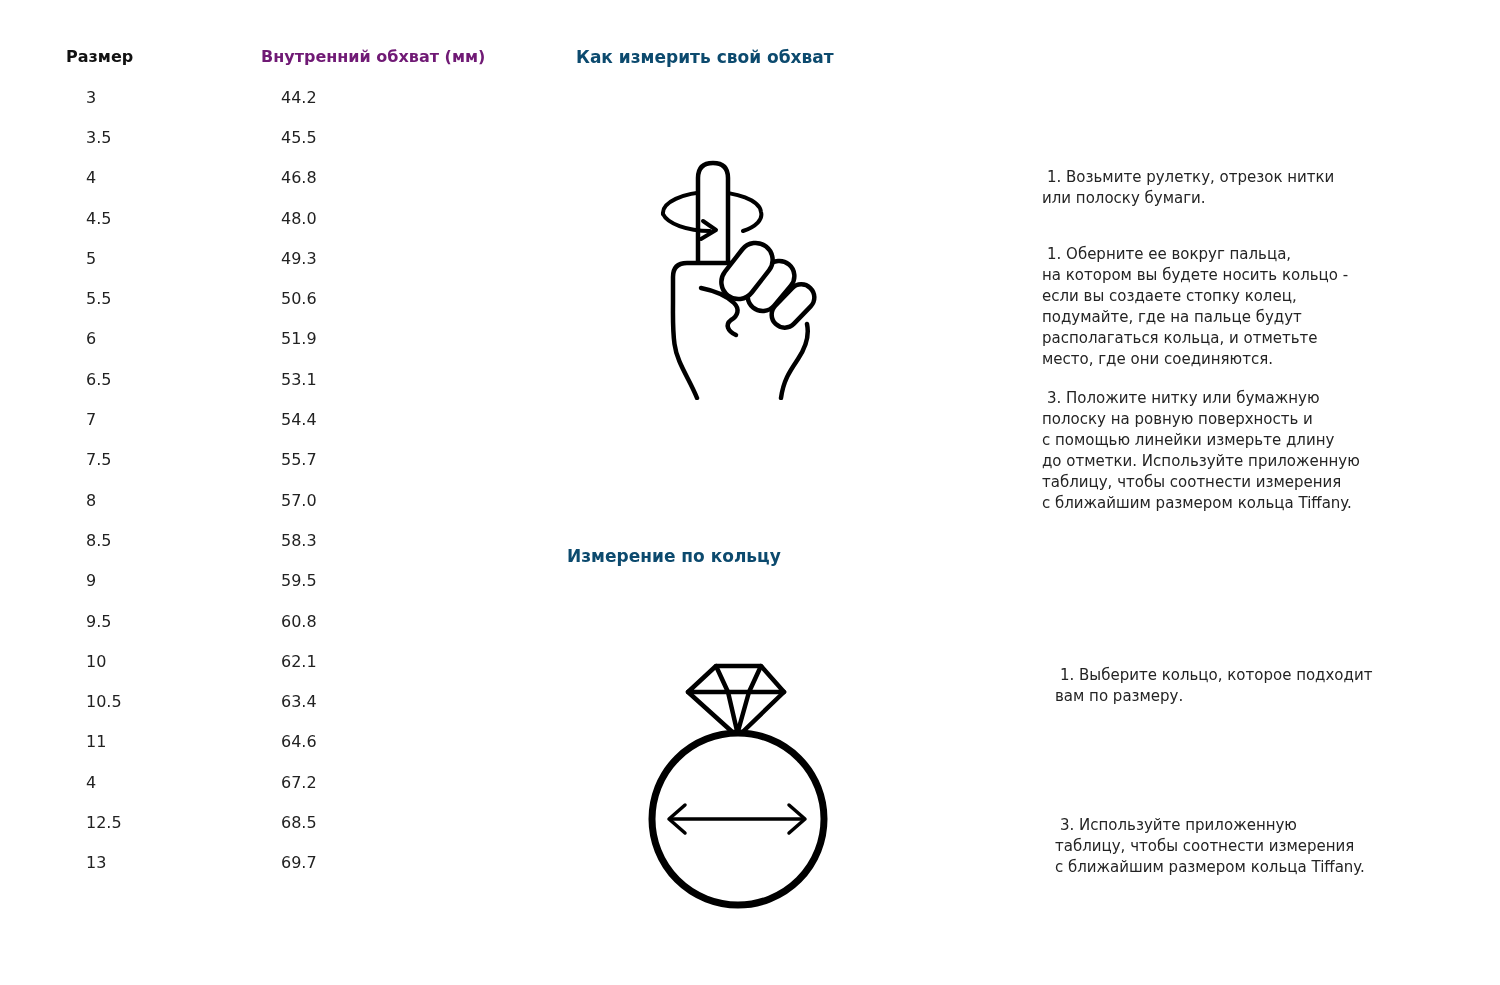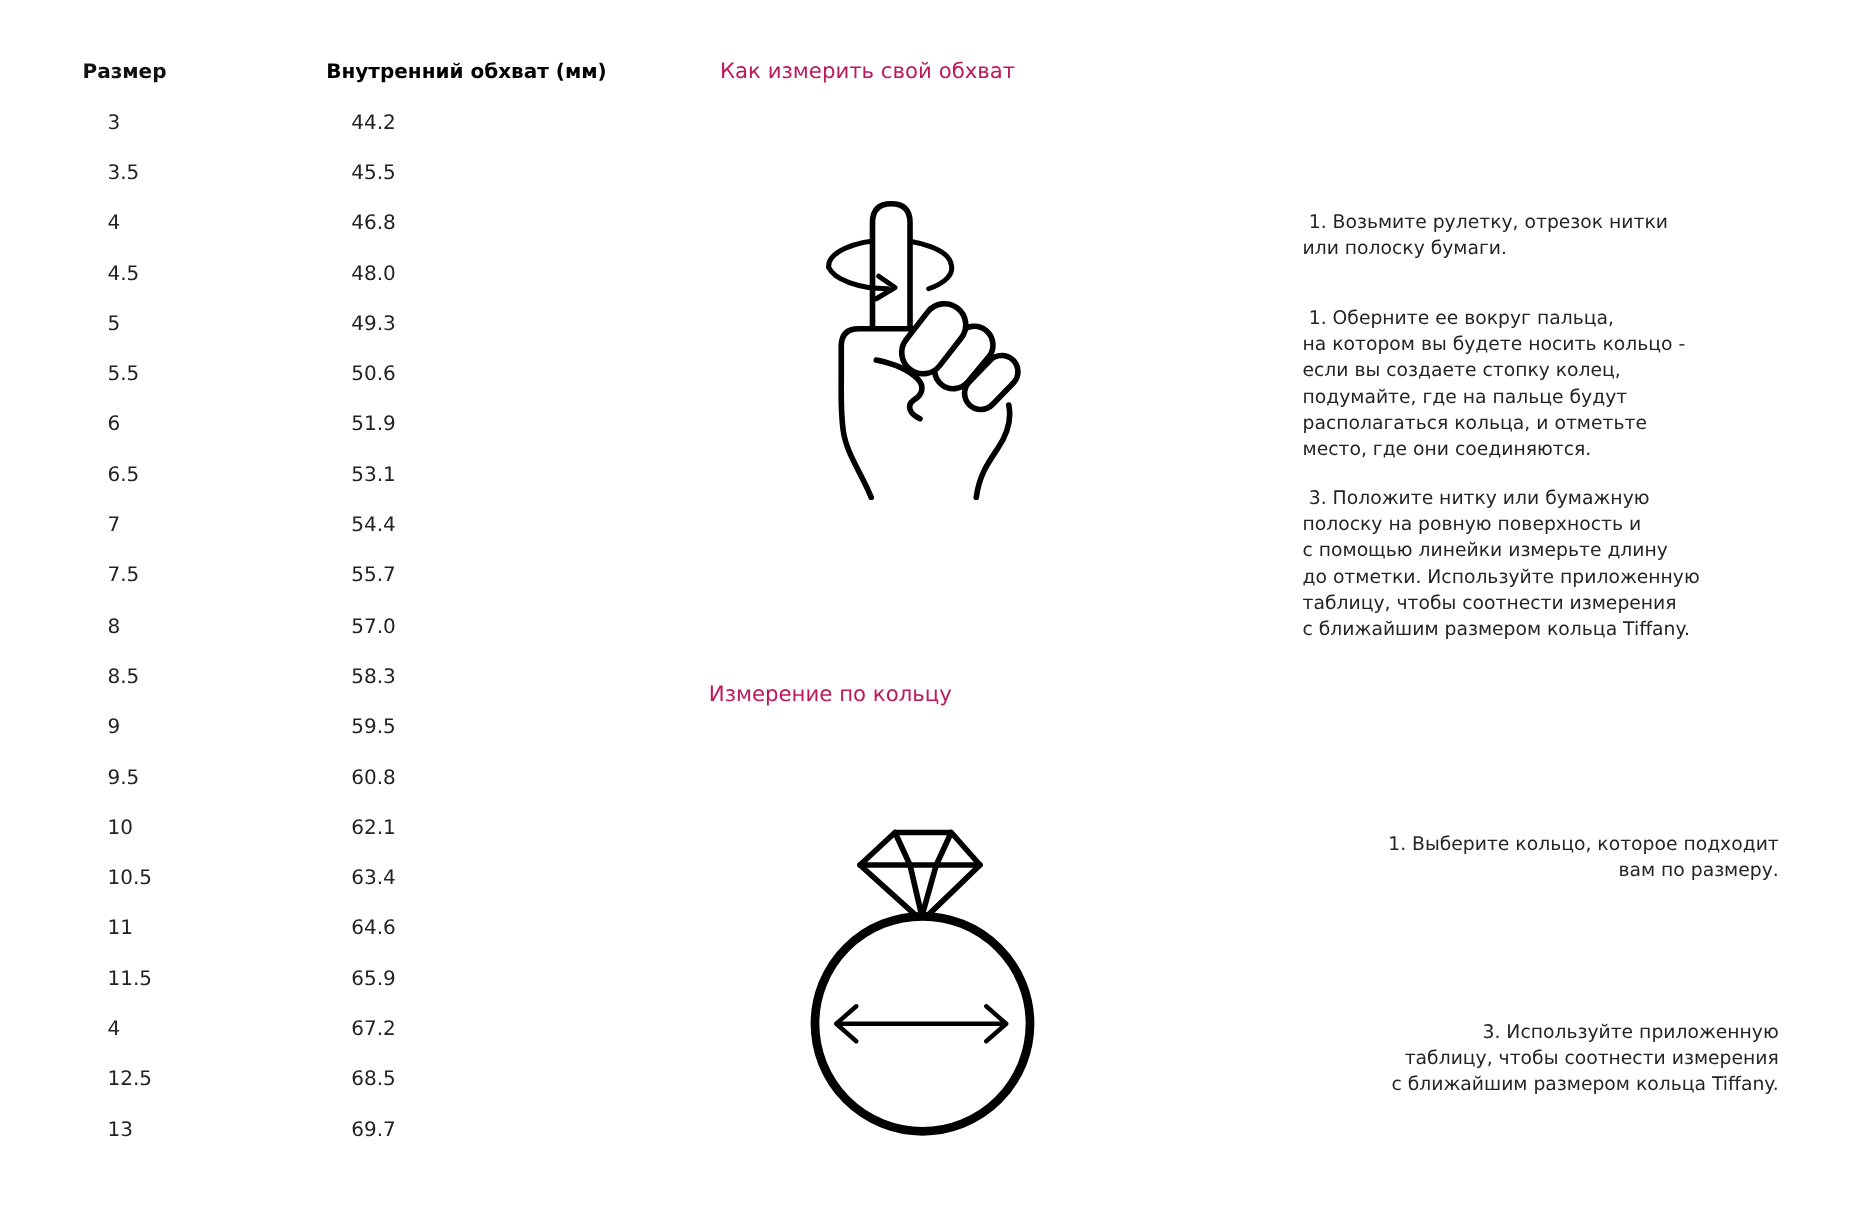--- a/index.html
+++ b/index.html
@@ -8,36 +8,36 @@
     font-family:"DejaVu Sans","Liberation Sans",sans-serif; color:#1c1c1c;
     overflow:hidden;
     margin-left:11px;
   }
   .abs { position:absolute; }
 
   
   .size-table { left:55px; top:48px; width:430px; }
   .hrow { display:flex; height:18px; line-height:18px; }
   .hcell1 { width:195px; font-weight:bold; font-size:16px; color:#111; }
-  .hcell2 { font-weight:bold; font-size:16px; color:#000000; }
+  .hcell2 { font-weight:bold; font-size:16px; color:#701a75; }
   .tbody { margin-top:11px; }
   .trow { display:flex; height:40.3px; align-items:center; font-size:16px; color:#222; }
   .cell-size { width:195px; padding-left:20px; box-sizing:border-box; }
   .cell-circ { padding-left:20px; }
 
   
-  .section-title { font-weight:normal; font-size:17px; line-height:20px; color:#be185d; white-space:nowrap; }
+  .section-title { font-weight:bold; font-size:17px; line-height:20px; color:#0c4a6e; white-space:nowrap; }
 
   
   .step {
     font-size:15px; line-height:21px; color:#242424;
     white-space:pre-line; text-indent:5px;
   }
   .steps-a { left:1031px; width:352px; }
-  .steps-b { left:1044px; width:368px;text-align:right; }
+  .steps-b { left:1044px; width:368px; }
 
   svg { display:block; }
 </style>
 </head>
 <body>
 
 <div class="page">
 
   <div class="abs size-table">
     <div class="hrow">
@@ -105,24 +105,20 @@
           <div class="cell-size">10</div>
           <div class="cell-circ">62.1</div>
         </div>
         <div class="trow">
           <div class="cell-size">10.5</div>
           <div class="cell-circ">63.4</div>
         </div>
         <div class="trow">
           <div class="cell-size">11</div>
           <div class="cell-circ">64.6</div>
-        </div>
-        <div class="trow">
-          <div class="cell-size">11.5</div>
-          <div class="cell-circ">65.9</div>
         </div>
         <div class="trow">
           <div class="cell-size">4</div>
           <div class="cell-circ">67.2</div>
         </div>
         <div class="trow">
           <div class="cell-size">12.5</div>
           <div class="cell-circ">68.5</div>
         </div>
         <div class="trow">

